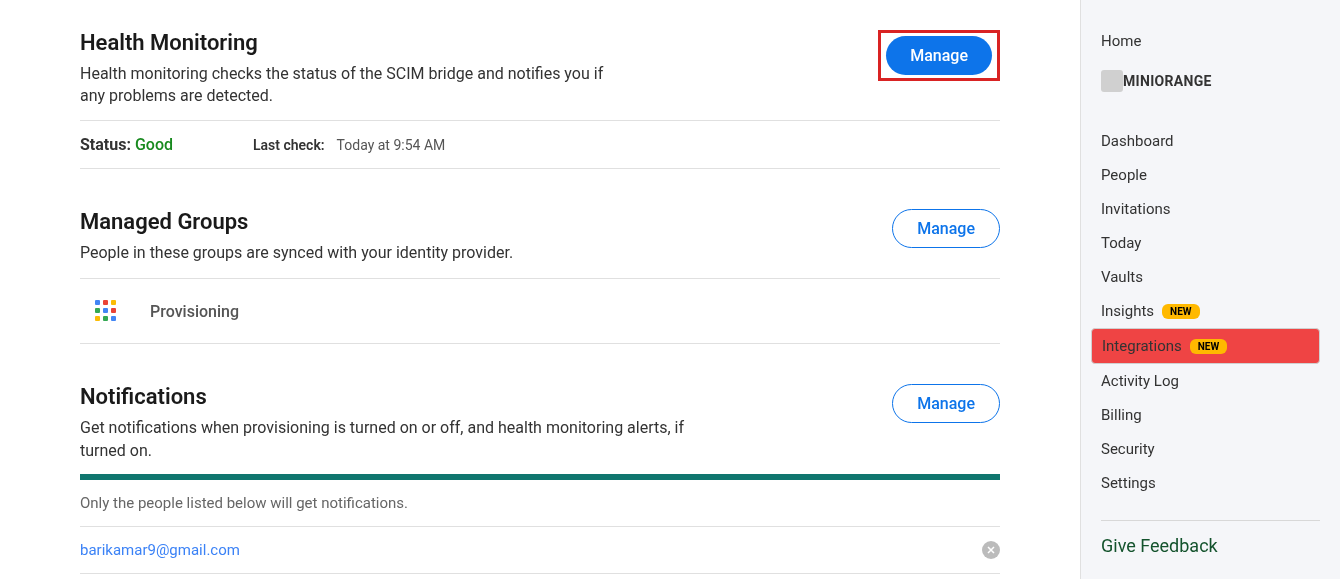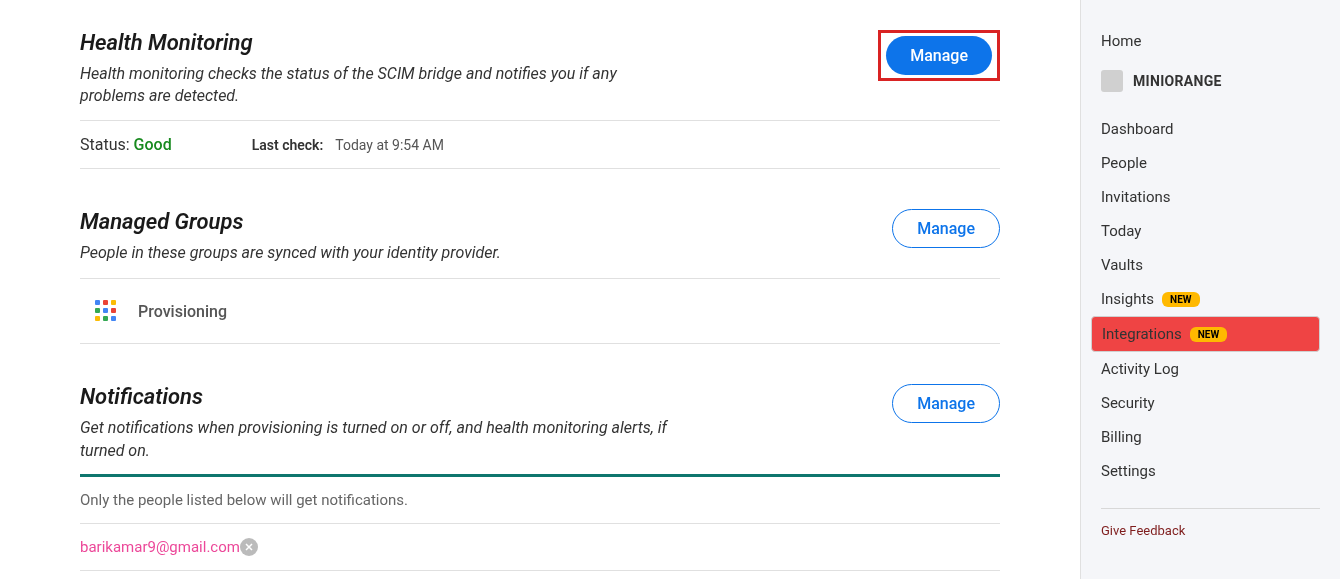--- a/index.html
+++ b/index.html
@@ -1,46 +1,46 @@
 <!DOCTYPE html>
 <html><head>
   <meta charset="utf-8">
   <style>
     * { margin: 0; padding: 0; box-sizing: border-box; font-family: -apple-system, BlinkMacSystemFont, 'Segoe UI', Roboto, sans-serif; }
     body { display: flex; background: #fff; width: 1340px; height: 579px; overflow: hidden; }
     .main-content { flex: 1; padding: 30px 80px 30px 80px; max-width: 1080px; }
     .section { margin-bottom: 40px; }
     .section-header { display: flex; justify-content: space-between; align-items: flex-start; margin-bottom: 12px; }
-    .section-text { flex: 1; font-style: italic; }
+    .section-text { flex: 1; }
     .section-title { font-size: 22px; font-weight: 600; color: #1a1a1a; margin-bottom: 8px; }
     .section-desc { font-size: 16px; color: #333; line-height: 1.4; max-width: 540px; }
     .btn-primary { background: #0d74ea; color: #fff; border: none; padding: 10px 24px; border-radius: 22px; font-size: 16px; font-weight: 500; cursor: pointer; }
     .btn-outline { background: #fff; color: #0d74ea; border: 1px solid #0d74ea; padding: 9px 24px; border-radius: 22px; font-size: 16px; font-weight: 500; cursor: pointer; }
     .highlight-box { border: 3px solid #d92323; padding: 3px 5px; display: inline-block; }
     .status-row { border-top: 1px solid #e0e0e0; border-bottom: 1px solid #e0e0e0; padding: 14px 0; display: flex; gap: 80px; margin-top: 8px; }
-    .status-label { font-weight: 400; color: #333; }
+    .status-label { font-weight: 700; color: #333; }
     .status-value { color: #188a1f; font-weight: 500; }
     .check-label { font-weight: 600; color: #333; font-size: 14px; }
     .check-value { color: #555; font-size: 14px; margin-left: 8px; }
-    .group-row { border-top: 1px solid #e0e0e0; border-bottom: 1px solid #e0e0e0; padding: 16px 10px; display: flex; align-items: center; gap: 16px; margin-top: 14px; }
+    .group-row { border-top: 1px solid #e0e0e0; border-bottom: 1px solid #e0e0e0; padding: 16px 10px; display: flex; align-items: center; gap: 28px; margin-top: 14px; }
     .group-icon { width: 32px; height: 32px; display: flex; align-items: center; justify-content: center; }
     .group-name { color: #555; font-size: 16px; font-weight: 500; }
-    .notify-note { border-top: 3px solid #0f766e; border-bottom: 1px solid #e0e0e0; padding: 14px 0; color: #666; font-size: 15px; }
-    .notify-email { border-bottom: 1px solid #e0e0e0; padding: 14px 0; display: flex; align-items: center; color: #ec4899; font-size: 15px; }
+    .notify-note { border-top: 6px solid #0f766e; border-bottom: 1px solid #e0e0e0; padding: 14px 0; color: #666; font-size: 15px; }
+    .notify-email { border-bottom: 1px solid #e0e0e0; padding: 14px 0; display: flex; justify-content: space-between; align-items: center; color: #3b82f6; font-size: 15px; }
     .remove-icon { width: 18px; height: 18px; background: #bbb; border-radius: 50%; display: flex; align-items: center; justify-content: center; color: #fff; font-size: 11px; cursor: pointer; }
     .sidebar { width: 260px; background: #f5f6f9; border-left: 1px solid #e0e0e0; padding: 30px 20px 20px 20px; display: flex; flex-direction: column; }
     .sidebar-home { color: #333; font-size: 15px; margin-bottom: 18px; padding: 2px 0; cursor: pointer; }
-    .org-row { display: flex; align-items: center; gap: 10px; margin-bottom: 20px; }
+    .org-row { display: flex; align-items: center; margin-bottom: 32px; }
     .org-avatar { width: 22px; height: 22px; background: #d0d0d0; border-radius: 3px; }
     .org-name { font-weight: 700; color: #333; font-size: 14px; letter-spacing: 0.3px; }
     .nav-item { padding: 8px 10px; font-size: 15px; color: #333; cursor: pointer; border-radius: 4px; display: flex; align-items: center; gap: 8px; margin-left: -10px; }
     .nav-item.active { background: #ef4444; border: 1px solid #d0d0d0; }
     .badge { background: #ffb900; color: #000; font-size: 10px; font-weight: 700; padding: 2px 8px; border-radius: 6px; }
     .sidebar-divider { border-top: 1px solid #d8d8d8; margin: 20px 0 14px 0; }
-    .feedback-link { color: #7f1d1d; font-size: 13px; cursor: pointer; }
+    .feedback-link { color: #14532d; font-size: 18px; cursor: pointer; }
   </style>
 </head>
 <body>
 
 <div class="main-content">
 
   <div class="section">
     <div class="section-header">
       <div class="section-text">
         <h2 class="section-title">Health Monitoring</h2>
@@ -135,23 +135,23 @@
       <span class="badge">NEW</span>
     </div>
   <div class="nav-item active">
       <span>Integrations</span>
       <span class="badge">NEW</span>
     </div>
   <div class="nav-item">
       <span>Activity Log</span>
     </div>
   <div class="nav-item">
-      <span>Security</span>
+      <span>Billing</span>
     </div>
   <div class="nav-item">
-      <span>Billing</span>
+      <span>Security</span>
     </div>
   <div class="nav-item">
       <span>Settings</span>
     </div>
   <div class="sidebar-divider"></div>
   <div class="feedback-link">Give Feedback</div>
 </div>
 
 </body></html>

